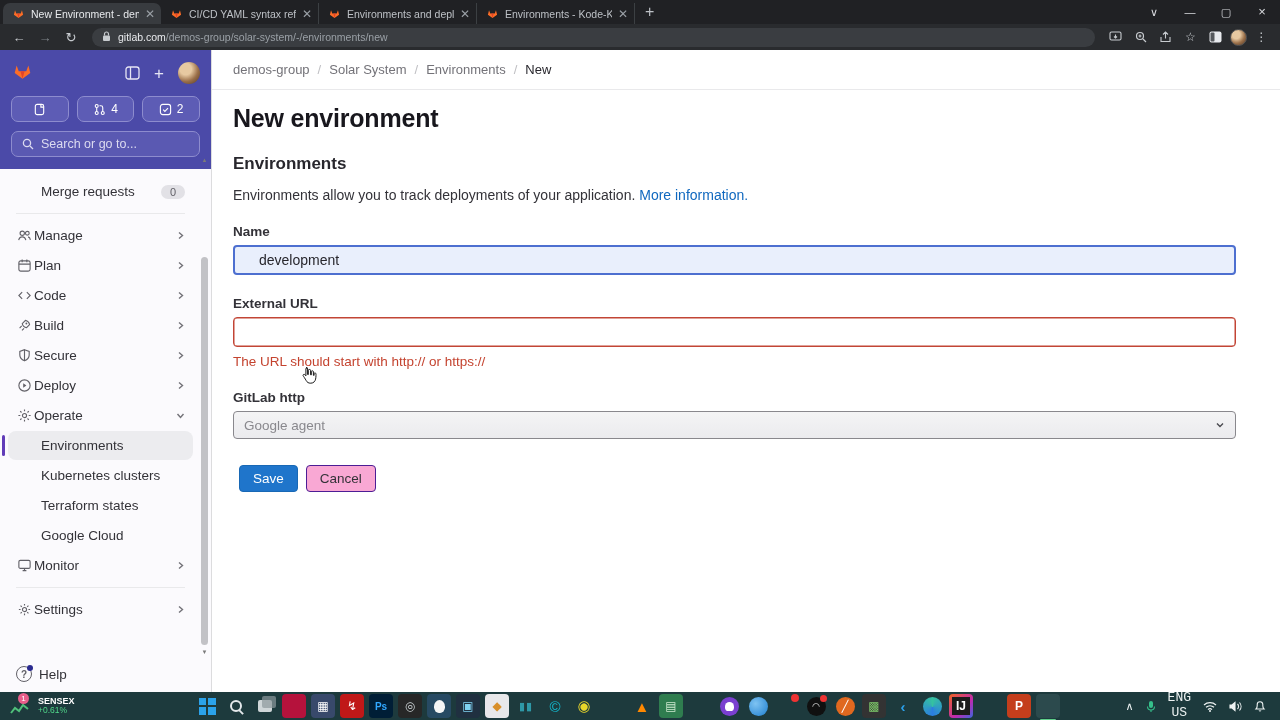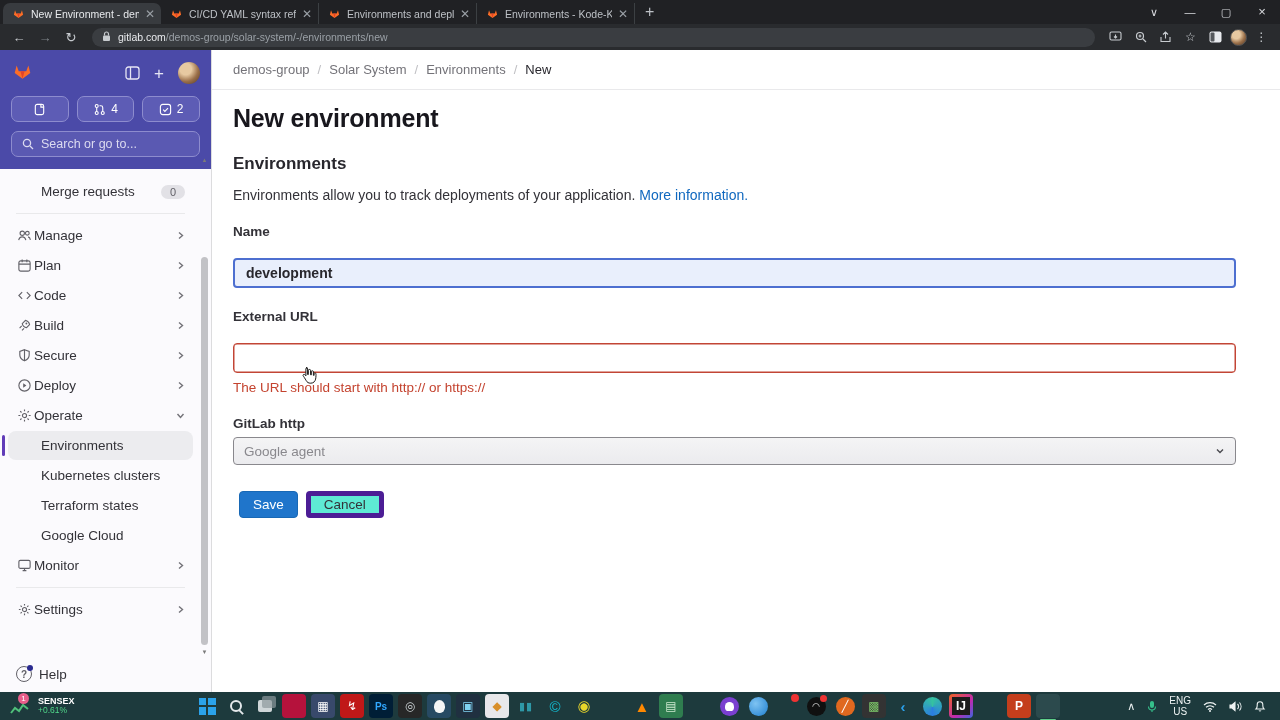--- a/index.html
+++ b/index.html
@@ -78,50 +78,50 @@
   .breadcrumb .sep { color:#bfbfc3; }
   .breadcrumb .crumb { cursor:pointer; }
   .breadcrumb .current { color:#28272d; }
   .main-pad { padding:14px 44px 0 21px; }
   h1.page-title { font-size:25px; font-weight:700; color:#18171d; letter-spacing:-0.2px; }
   h2.section-title { font-size:17px; font-weight:700; color:#28272d; margin-top:21px; }
   p.desc { font-size:14px; color:#333238; margin-top:13px; }
   p.desc a { color:#1068bf; text-decoration:none; cursor:pointer; }
   .fld-label { display:block; font-size:13.5px; font-weight:700; color:#333238; margin-top:21px; }
   .tinput { height:30px; border-radius:4px; font-size:14px; display:flex; align-items:center;
-    padding:0 11px; margin-top:19px; background:#fff;font-weight:bold; }
+    padding:0 24px; margin-top:6px; background:#fff; }
   .tinput.name { background:#e9effc; border:2px solid #4d6fd0; color:#28272d; }
   .tinput.exturl { border:1px solid #c24535; box-shadow:inset 0 0 0 0.5px #c24535; }
   .err { font-size:13.5px; color:#c4432f; margin-top:7px; }
   .tselect { height:28px; border:1px solid #89888d; border-radius:4px; background:linear-gradient(#f4f4f5,#ebebee);
     display:flex; align-items:center; justify-content:space-between; padding:0 10px; margin-top:6px;
     font-size:13.5px; color:#89888d; cursor:pointer; }
   .tselect .chev { color:#4a4a4f; display:flex; }
   .btn-row { display:flex; gap:8px; margin-top:26px;padding-left:6px; }
   .btn { height:27px; padding:0 13px; border-radius:4px; font-size:13.5px; display:flex; align-items:center; cursor:pointer; }
   .btn.primary { background:#1f75cb; border:1px solid #1868b5; color:#fff; }
-  .btn.secondary { background:#5eead4; border:5px solid #4c1d95; color:#333238; }
+  .btn.secondary { background:#f9a8d4; border:1px solid #4c1d95; color:#333238; }
 
   
   .taskbar { position:absolute; left:0; right:0; bottom:0; height:28px; background:#1d3a3d;
     display:flex; align-items:center; }
   .tb-widget { display:flex; align-items:center; gap:6px; padding-left:10px; width:195px; cursor:pointer; }
   .tb-chart { position:relative; width:22px; height:20px; }
   .tb-chart svg { position:absolute; left:0; bottom:1px; }
   .tb-chart .wbadge { position:absolute; top:-3px; left:8px; background:#e85d8a; color:#fff; font-size:8px;
     width:11px; height:11px; border-radius:50%; display:flex; align-items:center; justify-content:center; }
   .tb-widget .lines { display:flex; flex-direction:column; line-height:1.15; }
   .tb-widget .l1 { color:#fff; font-size:9px; font-weight:bold; }
   .tb-widget .l2 { color:#51d88a; font-size:8.5px; }
   .tb-center { display:flex; align-items:center; gap:5px; }
   .ticon { position:relative; width:24px; height:24px; border-radius:4px; display:flex; align-items:center;
     justify-content:center; font-size:12px; color:#fff; cursor:pointer; }
   .tb-tray { margin-left:auto; display:flex; align-items:center; gap:12px; padding-right:14px; color:#eef3f3; }
   .tray-ic { font-size:11px; cursor:pointer; display:flex; align-items:center; }
-  .lang { text-align:center; font-size:10px; line-height:1.15; cursor:pointer; }
+  .lang { text-align:center; font-size:13px; line-height:1.15; cursor:pointer;font-family:Liberation Mono, monospace; }
 
   
   [data-icon="start-icon"] span { width:17px; height:17px;
     background:linear-gradient(#1d3a3d,#1d3a3d) center/2px 100% no-repeat,
                linear-gradient(#1d3a3d,#1d3a3d) center/100% 2px no-repeat, #2ba2ea; }
   [data-icon="search-icon"] span { width:12px; height:12px; border:2px solid #e3e8ea; border-radius:50%; position:relative; }
   [data-icon="search-icon"] span::after { content:""; position:absolute; width:2px; height:6px; background:#e3e8ea;
     bottom:-5px; right:-2px; transform:rotate(-45deg); }
   [data-icon="task-view-icon"] span { width:14px; height:12px; background:#cfd6d8; border-radius:2px; position:relative; }
   [data-icon="task-view-icon"] span::after { content:""; position:absolute; left:4px; top:-4px; width:14px; height:12px;

